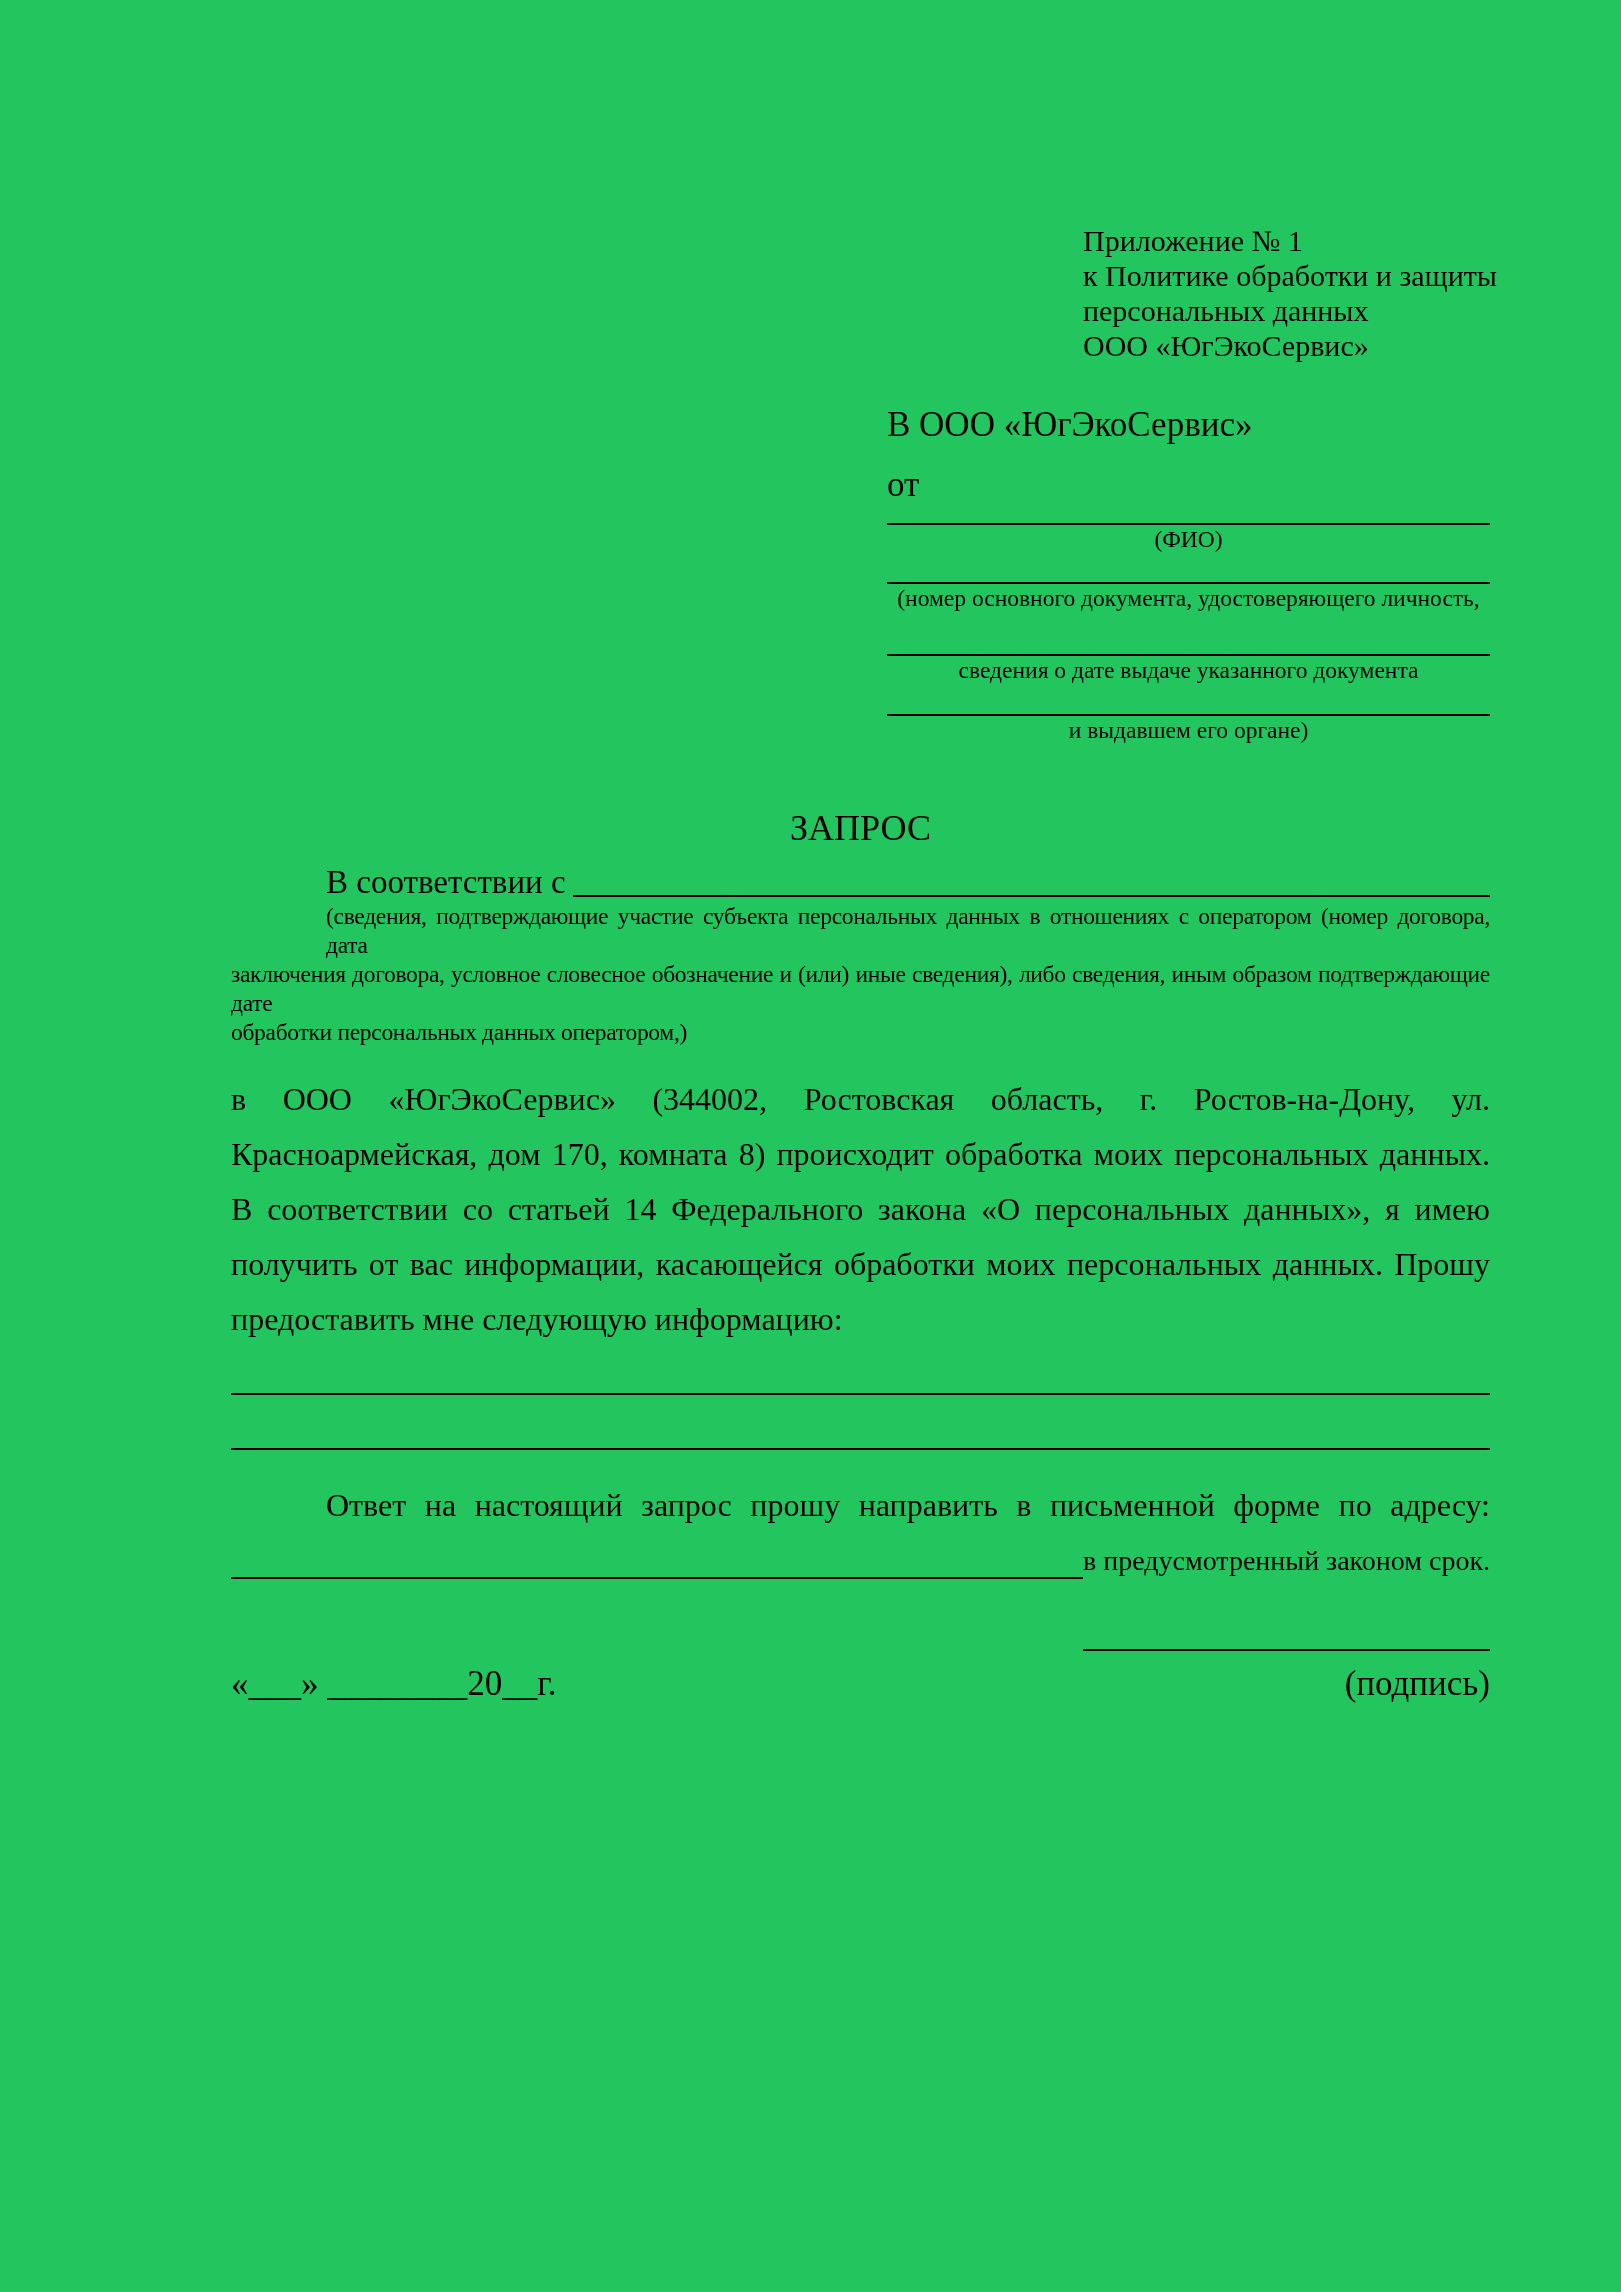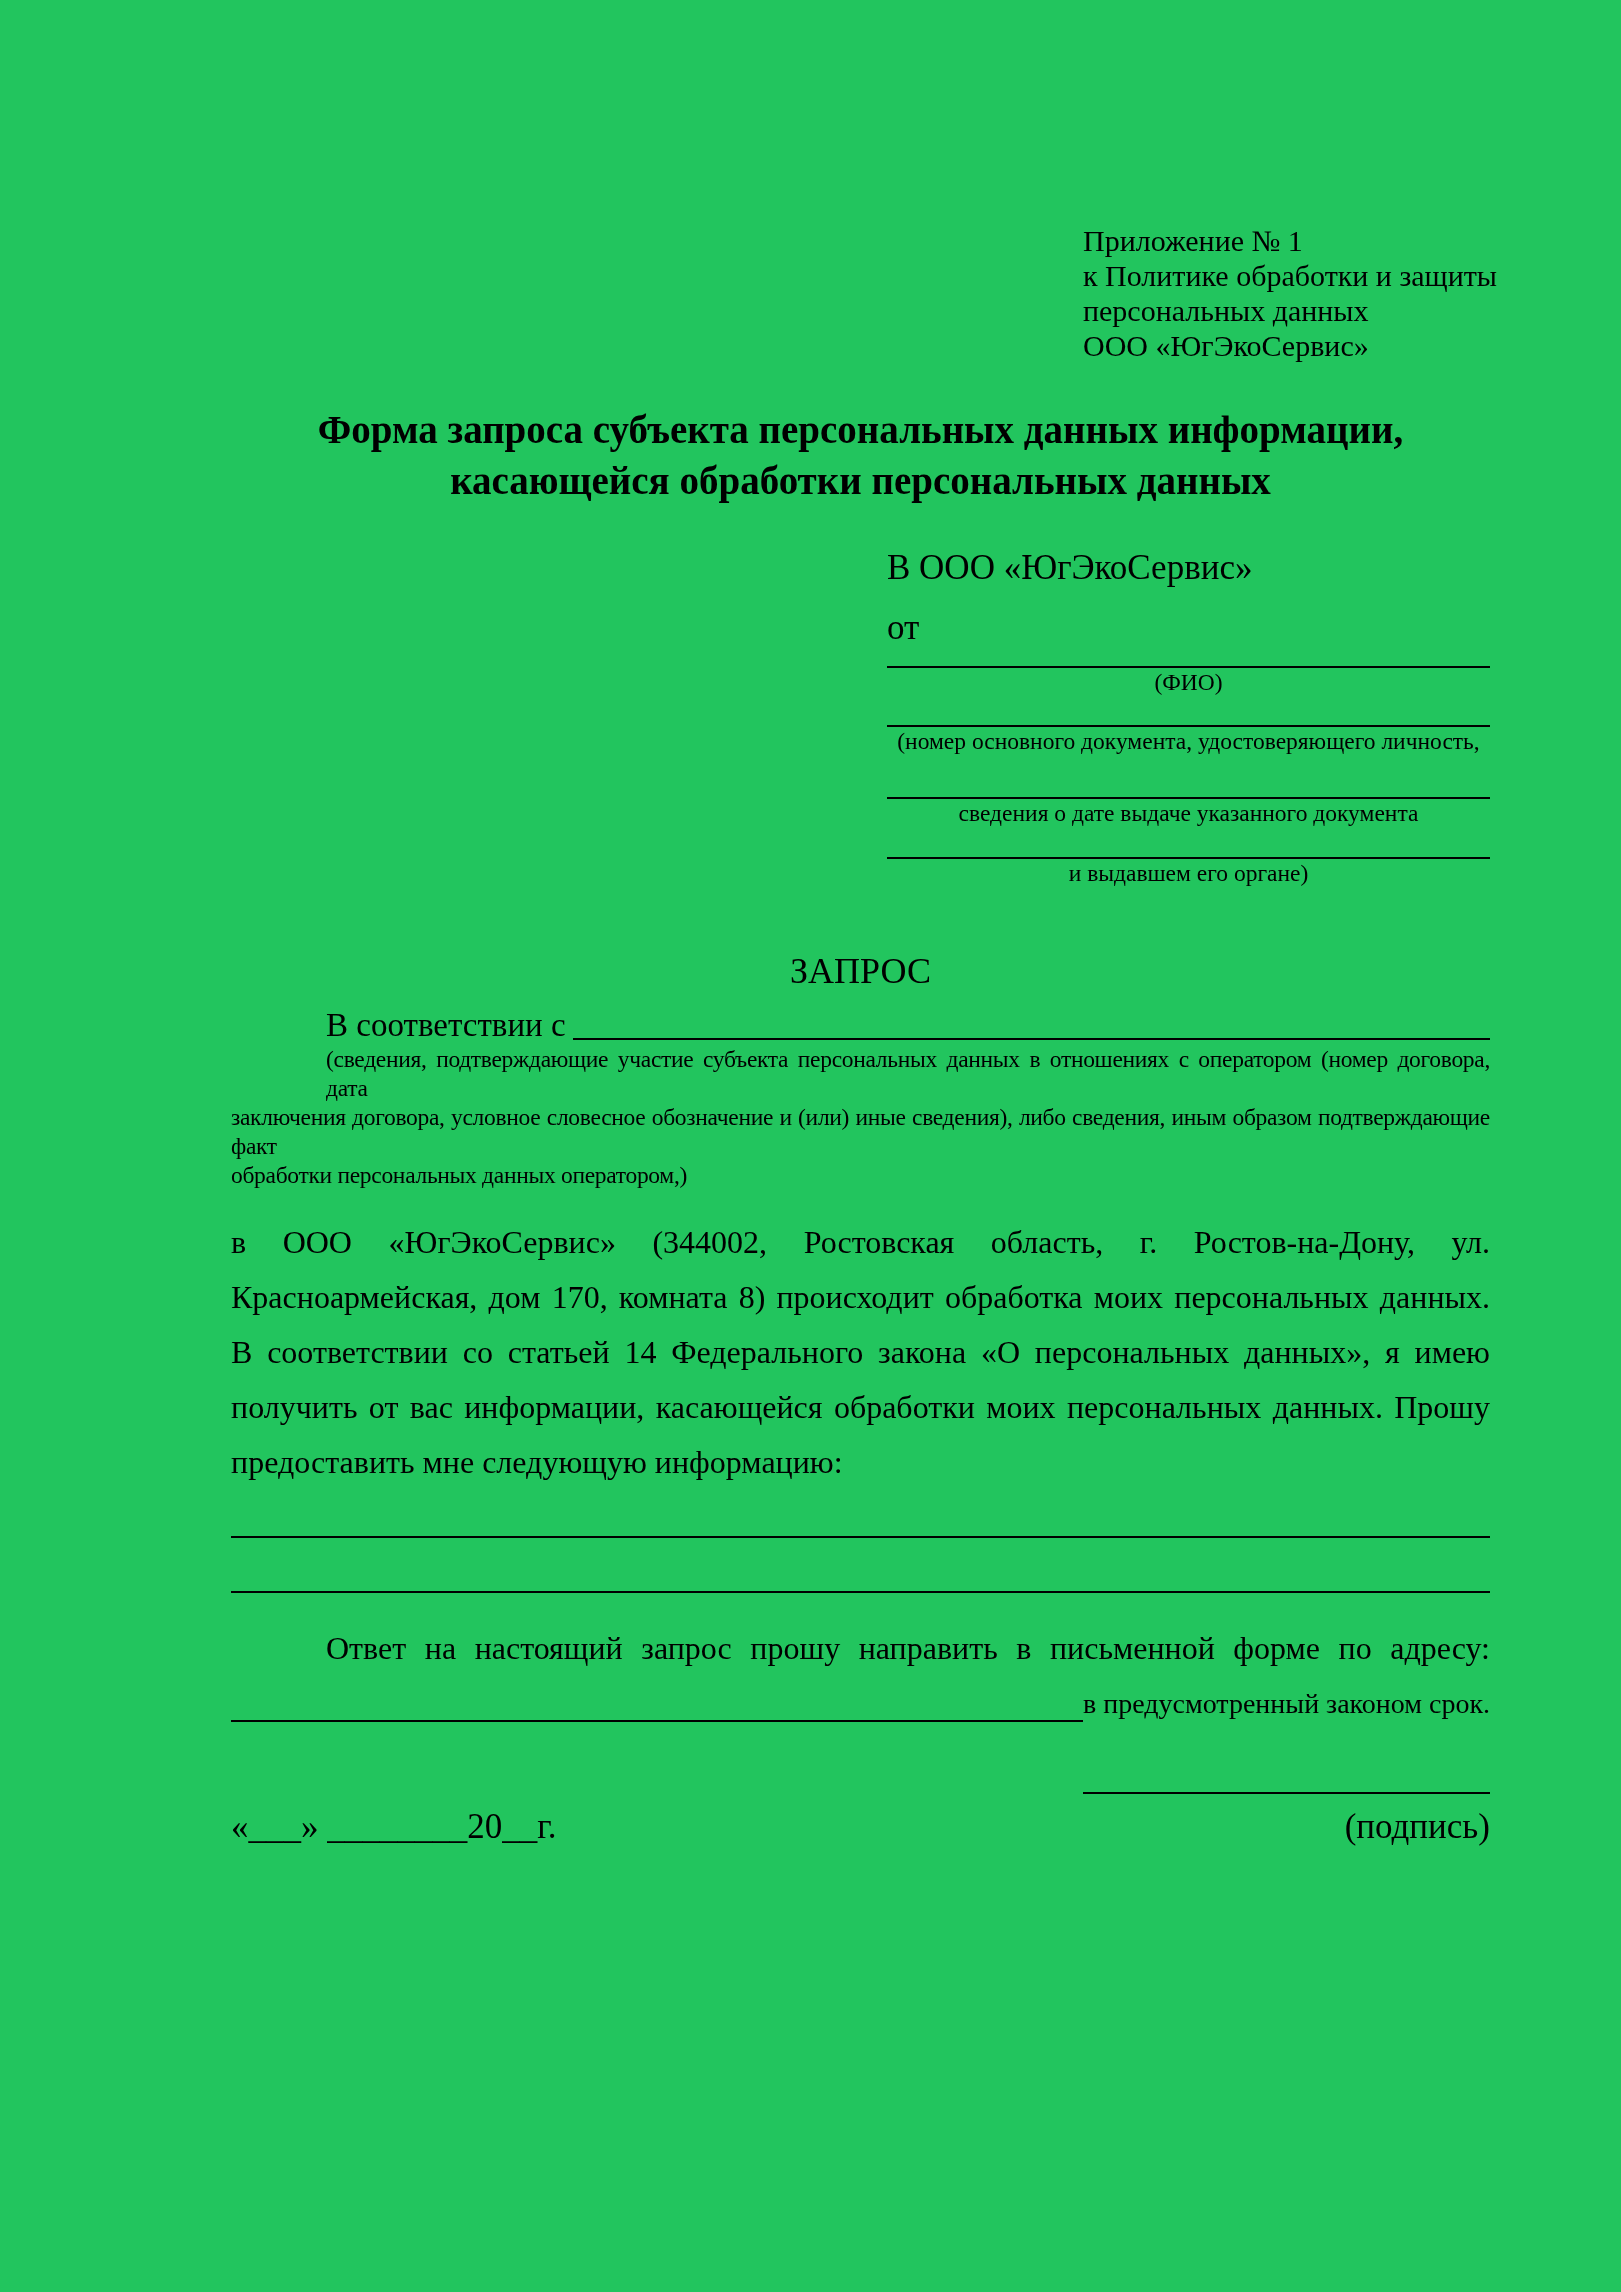--- a/index.html
+++ b/index.html
@@ -156,24 +156,20 @@
 
 <div class="page">
 
   <div class="appendix">
     <div>Приложение № 1</div>
     <div>к Политике обработки и защиты</div>
     <div>персональных данных</div>
     <div>ООО «ЮгЭкоСервис»</div>
   </div>
 
-  <div class="doc-title">
-    <div>Форма запроса субъекта персональных данных информации,</div>
-    <div>касающейся обработки персональных данных</div>
-  </div>
 
   <div class="addressee">
     <div class="to-line">В ООО «ЮгЭкоСервис»</div>
     <div class="from-line">от</div>
 
     <div class="sig-line sl-1"></div>
     <div class="field-caption">(ФИО)</div>
 
     <div class="sig-line sl-2"></div>
     <div class="field-caption">(номер основного документа, удостоверяющего личность,</div>
@@ -187,21 +183,21 @@
 
   <div class="request-heading">ЗАПРОС</div>
 
   <div class="accordance-row">
     <span class="lead">В соответствии с</span>
     <span class="hline"></span>
   </div>
 
   <div class="note">
     <div class="indent stretch">(сведения, подтверждающие участие субъекта персональных данных в отношениях с оператором (номер договора, дата</div>
-    <div class="stretch">заключения договора, условное словесное обозначение и (или) иные сведения), либо сведения, иным образом подтверждающие факт</div>
+    <div class="stretch">заключения договора, условное словесное обозначение и (или) иные сведения), либо сведения, иным образом подтверждающие дате</div>
     <div>обработки персональных данных оператором,)</div>
   </div>
 
   <div class="body-par">
     <div class="line stretch">в ООО «ЮгЭкоСервис» (344002, Ростовская область, г. Ростов-на-Дону, ул.</div>
     <div class="line stretch">Красноармейская, дом 170, комната 8) происходит обработка моих персональных данных.</div>
     <div class="line stretch">В соответствии со статьей 14 Федерального закона «О персональных данных», я имею право</div>
     <div class="line stretch">получить от вас информации, касающейся обработки моих персональных данных. Прошу</div>
     <div class="line">предоставить мне следующую информацию:</div>
   </div>

